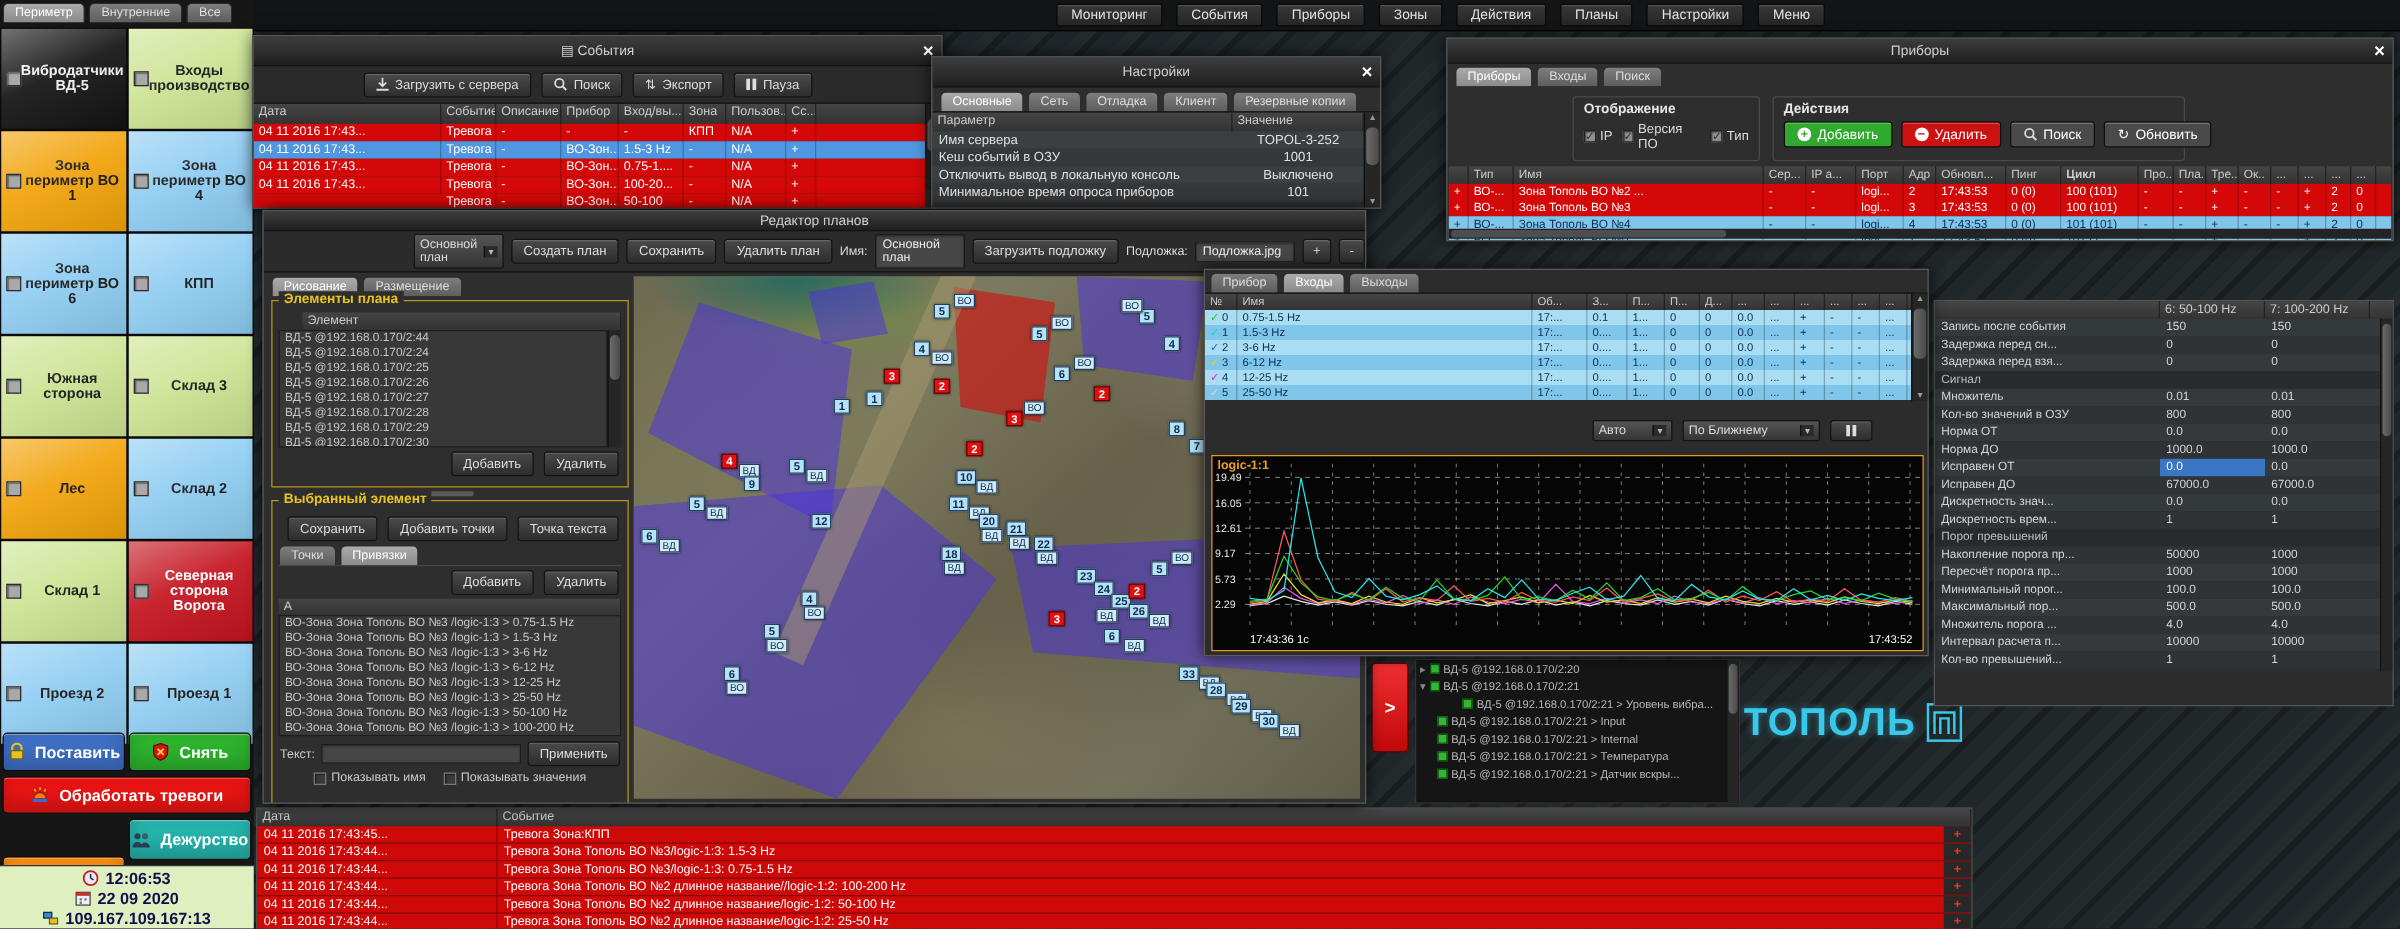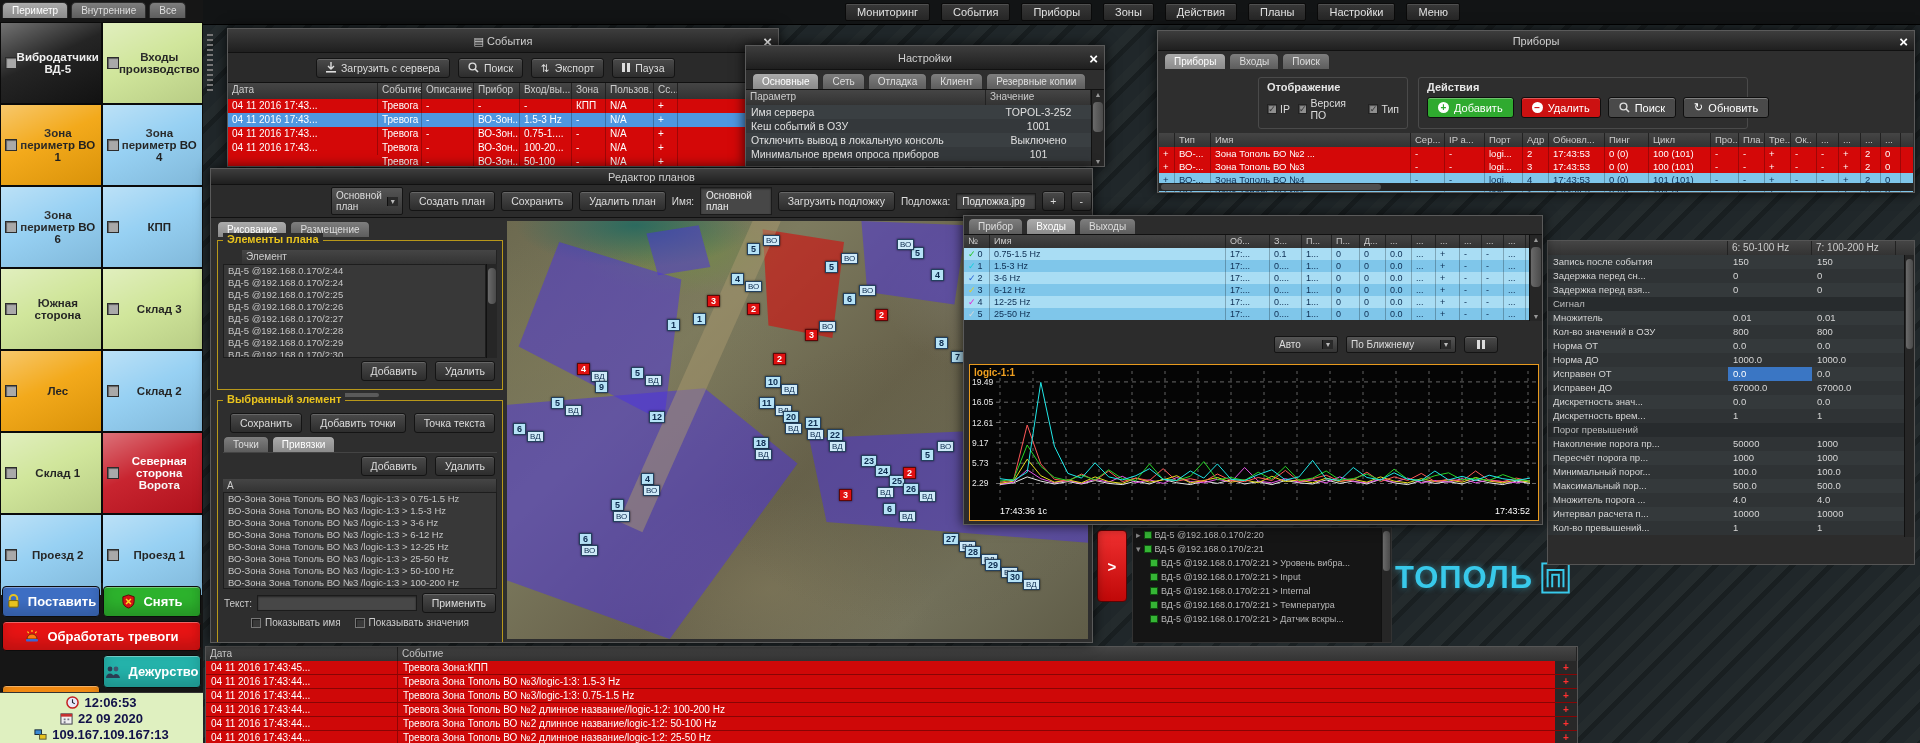--- a/index.html
+++ b/index.html
@@ -52,21 +52,21 @@
   #tile-grid{position:absolute;left:0;top:22px;width:203px;height:561px;display:grid;grid-template-columns:1fr 1fr;grid-auto-rows:80px;gap:2px;background:#0a0a0a;padding:1px;}
   .tile{position:relative;display:flex;align-items:center;justify-content:center;text-align:center;font-weight:bold;font-size:11.5px;padding:2px 4px 2px 18px;overflow:hidden;}
   .tile::before{content:"";position:absolute;inset:0;background:linear-gradient(155deg,rgba(255,255,255,.4),rgba(255,255,255,.07) 45%,rgba(0,0,0,.1));pointer-events:none;}
   .tile .tcb{position:absolute;left:4px;top:50%;transform:translateY(-50%);width:12px;height:12px;background:#a9a9a9;border:1px solid #2c2c2c;box-shadow:inset 1px 1px 1px rgba(0,0,0,.45);}
   .side-act{position:absolute;display:flex;align-items:center;justify-content:center;gap:7px;font-weight:bold;font-size:13px;color:#fff;
     border:1px solid #0c0c0c;border-radius:4px;box-shadow:inset 0 1px 0 rgba(255,255,255,.35), inset 0 -8px 14px rgba(0,0,0,.18);}
   #status-box{position:absolute;left:0;top:692px;width:203px;height:51px;background:#dff0c0;border-top:1px solid #333;
     display:flex;flex-direction:column;justify-content:center;gap:1px;}
   .status-line{display:flex;align-items:center;justify-content:center;gap:5px;color:#101048;font-weight:bold;font-size:13px;line-height:15px;}
   
-  #win-events{left:227px;top:28px;width:552px;height:139px;}
+  #win-events{left:202px;top:28px;width:552px;height:139px;}
   #win-events .titlebar{height:24px;line-height:24px;font-size:11px;}
   #ev-toolbar{display:flex;align-items:center;gap:8px;height:30px;padding-left:88px;background:#2a2a2a;border-bottom:1px solid #111;}
   
   #win-settings{left:745px;top:45px;width:360px;height:122px;}
   #win-settings .titlebar{height:24px;line-height:24px;font-size:11px;}
   #set-tabs{padding:3px 4px 0 6px;}
   .set-row{display:flex;font-size:10.5px;color:#e0e0e0;}
   .set-row>div:first-child{width:240px;padding:1px 5px;overflow:hidden;white-space:nowrap;}
   .set-row>div:last-child{flex:1;text-align:center;padding:1px 5px;}
   
@@ -484,21 +484,21 @@
       <div class="thead" id="dev-head" style="height:14px;font-size:9.5px;">
           <div style="width: 16px;"></div>
           <div style="width: 36px;">Тип</div>
           <div style="width: 200px;">Имя</div>
           <div style="width: 34px;">Сер...</div>
           <div style="width: 40px;">IP а...</div>
           <div style="width: 38px;">Порт</div>
           <div style="width: 26px;">Адр</div>
           <div style="width: 56px;">Обновл...</div>
           <div style="width: 44px;">Пинг</div>
-          <div style="width: 62px;">Цикл</div>
+          <div style="width: 62px; font-weight: bold;">Цикл</div>
           <div style="width: 28px;">Про...</div>
           <div style="width: 26px;">Пла...</div>
           <div style="width: 26px;">Тре...</div>
           <div style="width: 26px;">Ок..</div>
           <div style="width: 22px;">...</div>
           <div style="width: 22px;">...</div>
           <div style="width: 20px;">...</div>
           <div style="width: 20px;">...</div>
         </div>
       <div id="dev-body">
@@ -764,21 +764,21 @@
           <div class="marker" style="left: 368px; top: 244px;">24</div>
           <div class="marker" style="left: 382px; top: 254px;">25</div>
           <div class="marker tag" style="left: 370px; top: 266px;">ВД</div>
           <div class="marker" style="left: 396px; top: 262px;">26</div>
           <div class="marker tag" style="left: 412px; top: 270px;">ВД</div>
           <div class="marker red" style="left: 396px; top: 246px;">2</div>
           <div class="marker" style="left: 376px; top: 282px;">6</div>
           <div class="marker tag" style="left: 392px; top: 290px;">ВД</div>
           <div class="marker" style="left: 414px; top: 228px;">5</div>
           <div class="marker tag" style="left: 430px; top: 220px;">ВО</div>
-          <div class="marker" style="left: 436px; top: 312px;">27</div>
+          <div class="marker" style="left: 436px; top: 312px;">33</div>
           <div class="marker tag" style="left: 452px; top: 320px;">ВД</div>
           <div class="marker" style="left: 458px; top: 325px;">28</div>
           <div class="marker tag" style="left: 474px; top: 333px;">ВД</div>
           <div class="marker" style="left: 478px; top: 338px;">29</div>
           <div class="marker tag" style="left: 494px; top: 346px;">ВД</div>
           <div class="marker" style="left: 500px; top: 350px;">30</div>
           <div class="marker tag" style="left: 516px; top: 358px;">ВД</div>
         </div>
     </div>
   </div>
@@ -974,21 +974,21 @@
         <div class="tree-item" style="padding-left: 3px;">
           <span style="color: rgb(136, 136, 136);">▸</span>
           <span class="tree-ic"></span>
           <span>ВД-5  @192.168.0.170/2:20</span>
         </div>
         <div class="tree-item" style="padding-left: 3px;">
           <span style="color: rgb(136, 136, 136);">▾</span>
           <span class="tree-ic"></span>
           <span>ВД-5  @192.168.0.170/2:21</span>
         </div>
-        <div class="tree-item" style="padding-left: 17px;">
+        <div class="tree-item" style="padding-left: 17px; justify-content: center;">
           <span class="tree-ic"></span>
           <span>ВД-5  @192.168.0.170/2:21 &gt; Уровень вибра...</span>
         </div>
         <div class="tree-item" style="padding-left: 17px;">
           <span class="tree-ic"></span>
           <span>ВД-5  @192.168.0.170/2:21 &gt; Input</span>
         </div>
         <div class="tree-item" style="padding-left: 17px;">
           <span class="tree-ic"></span>
           <span>ВД-5  @192.168.0.170/2:21 &gt; Internal</span>

